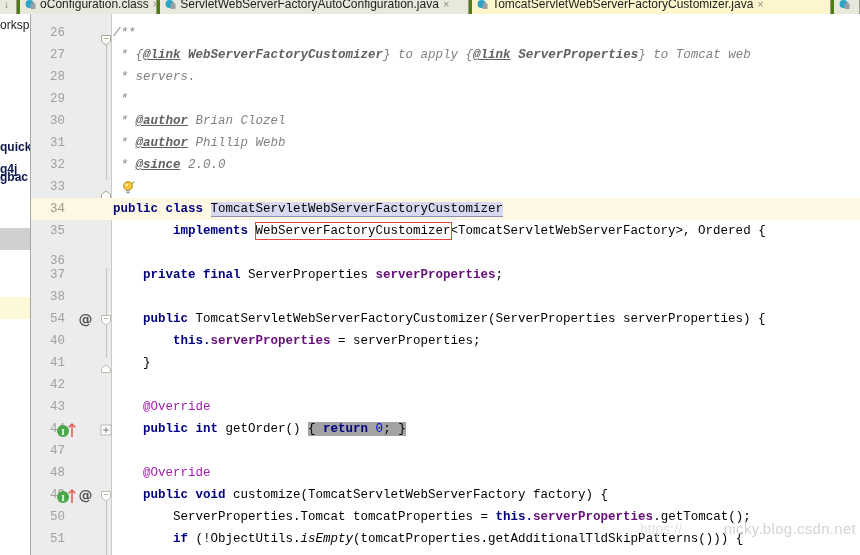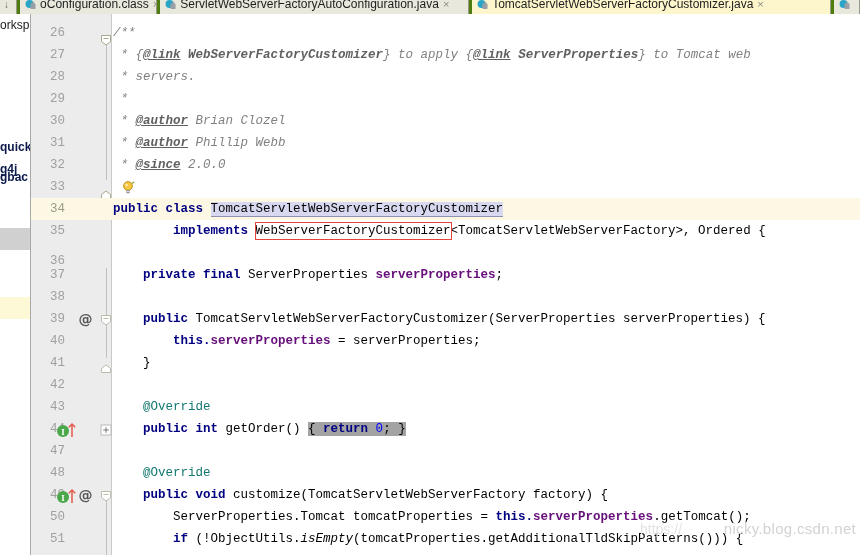--- a/index.html
+++ b/index.html
@@ -176,21 +176,21 @@
     font-size: 12.5px;
     color: #000000;
     line-height: 22px;
     white-space: pre;
   }
 
   
   .kw  { color: #000080; font-weight: bold; }
   .cmt { color: #808080; font-style: italic; }
   .tag { color: #606060; font-weight: bold; font-style: italic; text-decoration: underline; }
-  .anno{ color: #0f766e; }
+  .anno{ color: #a21caf; }
   .fld { color: #660e7a; font-weight: bold; }
   .num { color: #0000ff; }
   .stat{ color: #000000; font-style: italic; }
   .plain { color: #000000; }
 
   .classname-hl {
     background: #d8d8f0;
     border-bottom: 1px solid #9090b0;
   }
   .redbox {
@@ -385,21 +385,21 @@
   <div class="row" style="top:250px;">
     <span class="lineno">37</span>
     <span class="code">    <span class="kw">private final </span><span class="plain">ServerProperties </span><span class="fld">serverProperties</span><span class="plain">;</span></span>
   </div>
 
   <div class="row" style="top:272px;">
     <span class="lineno">38</span>
   </div>
 
   <div class="row" style="top:294px;">
-    <span class="lineno">39</span>
+    <span class="lineno">54</span>
     <span class="g-icon at-glyph" style="left:47px;top:4px;">@</span>
     <svg class="fold-marker" style="top:6px;" width="12" height="12" viewBox="0 0 12 12">
       <path d="M1.5 1.5h9v6l-4.5 3.5L1.5 7.5z" fill="#ffffff" stroke="#bcbcac" stroke-width="1"></path>
       <path d="M3.5 4.5h5" stroke="#bcbcac" stroke-width="1"></path>
     </svg>
     <span class="code">    <span class="kw">public </span><span class="plain">TomcatServletWebServerFactoryCustomizer(ServerProperties serverProperties) {</span></span>
   </div>
 
   <div class="row" style="top:316px;">
     <span class="lineno">40</span>

